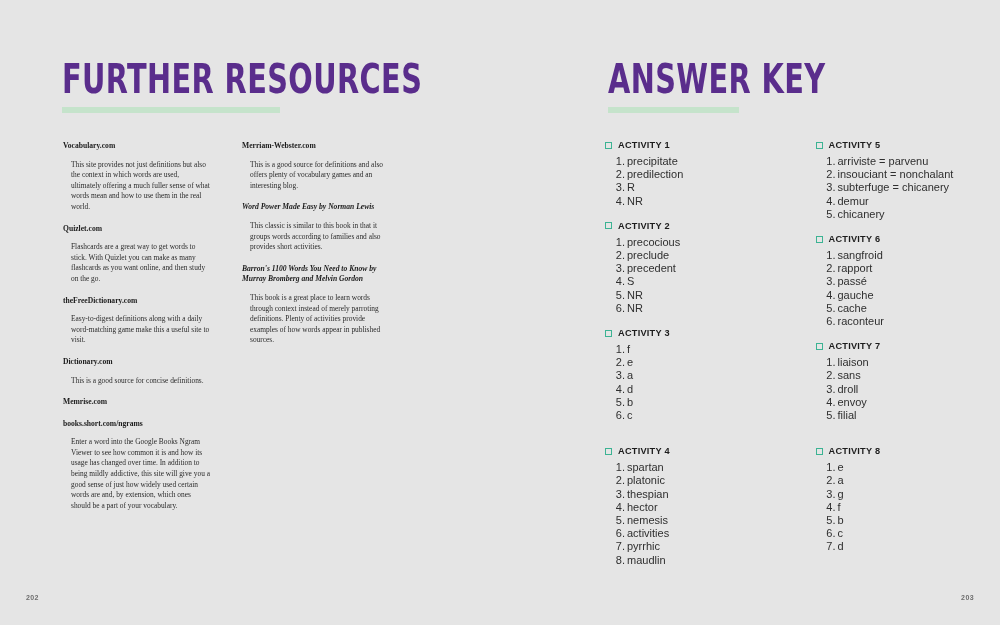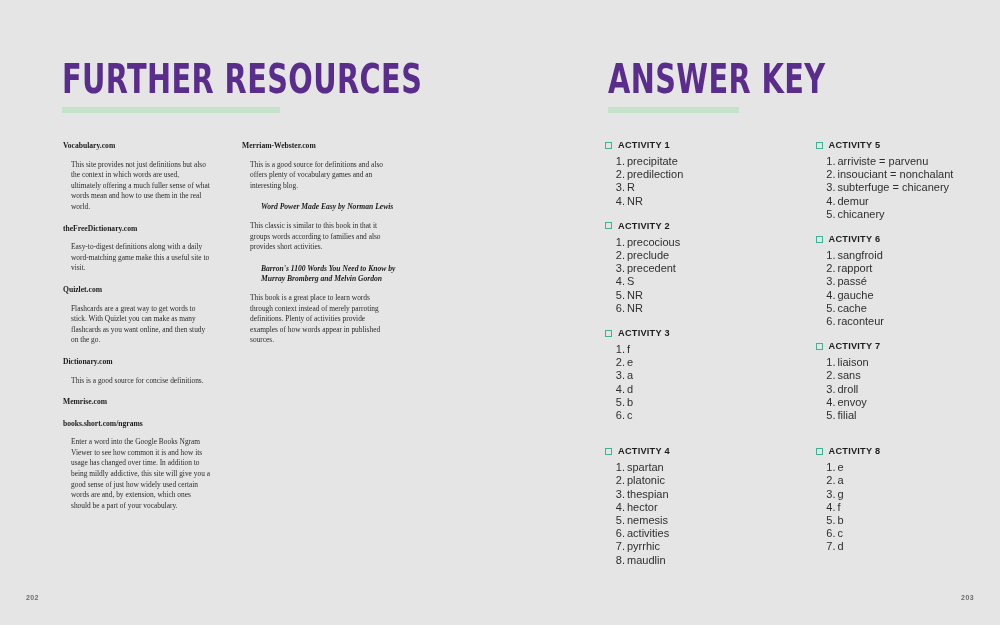--- a/index.html
+++ b/index.html
@@ -72,21 +72,21 @@
   .res-entry:last-child { margin-bottom: 0; }
 
   .res-title {
     font-family: "Liberation Serif", serif;
     font-weight: 700;
     font-size: 7.6px;
     line-height: 10.6px;
     color: #1a1a1a;
     margin: 0 0 1px 0;
   }
-  .res-title.italic { font-style: italic; margin-left: 19px; }
+  .res-title.italic { font-style: italic; }
   .res-body {
     font-family: "Liberation Serif", serif;
     font-size: 7.4px;
     line-height: 10.6px;
     color: #2b2b2b;
     margin: 8px;
     text-align: left;
   }
 
   
@@ -174,26 +174,26 @@
       <div class="section-rule"></div>
     </div>
 
     <div class="resources" id="resources-root">
         <div class="res-col">
           <div class="res-entry">
             <p class="res-title">Vocabulary.com</p>
             <p class="res-body">This site provides not just definitions but also the context in which words are used, ultimately offering a much fuller sense of what words mean and how to use them in the real world.</p>
           </div>
           <div class="res-entry">
+            <p class="res-title">Quizlet.com</p>
+            <p class="res-body">Flashcards are a great way to get words to stick. With Quizlet you can make as many flashcards as you want online, and then study on the go.</p>
+          </div>
+          <div class="res-entry">
             <p class="res-title">theFreeDictionary.com</p>
             <p class="res-body">Easy-to-digest definitions along with a daily word-matching game make this a useful site to visit.</p>
-          </div>
-          <div class="res-entry">
-            <p class="res-title">Quizlet.com</p>
-            <p class="res-body">Flashcards are a great way to get words to stick. With Quizlet you can make as many flashcards as you want online, and then study on the go.</p>
           </div>
           <div class="res-entry">
             <p class="res-title">Dictionary.com</p>
             <p class="res-body">This is a good source for concise definitions.</p>
           </div>
           <div class="res-entry">
             <p class="res-title">Memrise.com</p>
           </div>
           <div class="res-entry">
             <p class="res-title">books.short.com/ngrams</p>

